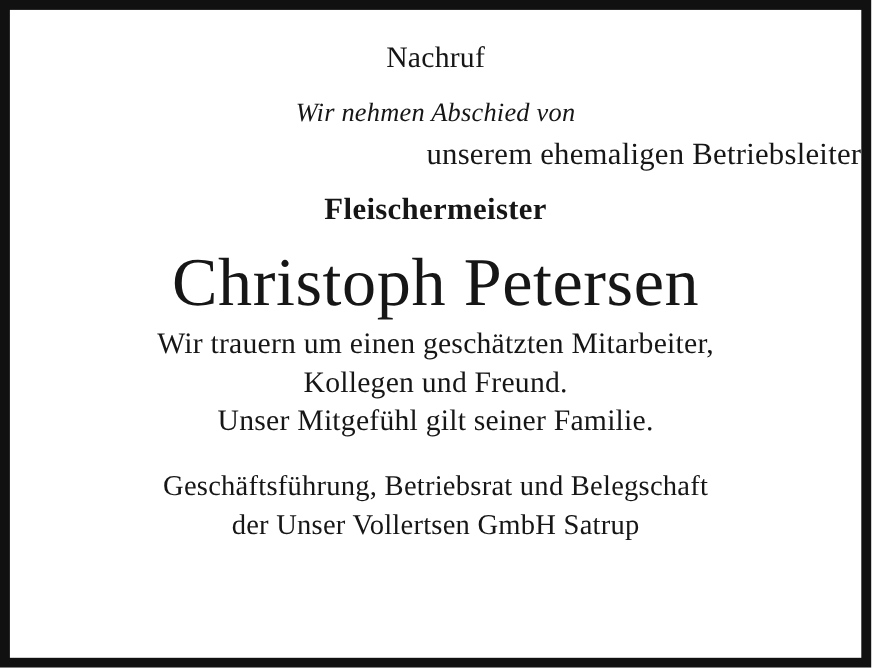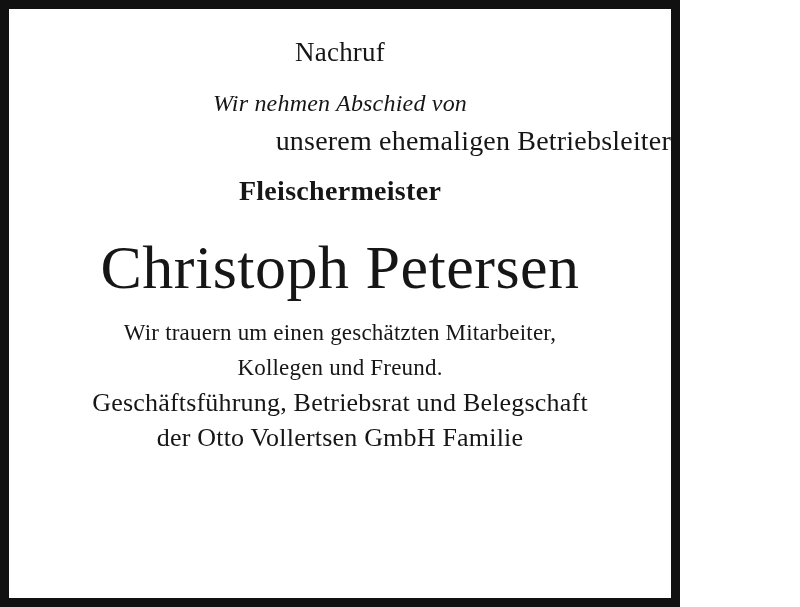--- a/index.html
+++ b/index.html
@@ -8,21 +8,21 @@
     background: #ffffff;
   }
   body {
     width: 800px;
     height: 607px;
     overflow: hidden;
     font-family: "Liberation Serif", serif;
   }
   .obituary-frame {
     box-sizing: border-box;
-    width: 680px;
+    width: 792px;
     height: 607px;
     background: #111111;
     padding: 9px 9px 9px 9px;
   }
   .obituary-card {
     box-sizing: border-box;
     width: 100%;
     height: 100%;
     background: #ffffff;
     display: flex;
@@ -54,39 +54,38 @@
     font-size: 28px;
     line-height: 37px;
     margin-bottom: 14px;
     text-align: right;
   }
   .profession {
     font-size: 28px;
     line-height: 36px;
     font-weight: bold;
     letter-spacing: 0.3px;
-    margin-bottom: 14px;
+    margin-bottom: 4px;
   }
   .deceased-name {
     font-size: 62px;
     line-height: 76px;
     font-weight: normal;
     letter-spacing: 0.5px;
     margin-top: 6px;
-    margin-bottom: 10px;
   }
   .death-date {
     font-size: 27px;
     line-height: 36px;
     margin-bottom: 22px;
   }
   .mourning-1,
   .mourning-2,
   .mourning-3 {
-    font-size: 23px;
+    font-size: 27px;
     line-height: 35px;
   }
   .mourning-3 {
     margin-bottom: 24px;
   }
   .signature-1,
   .signature-2 {
     font-size: 26px;
     line-height: 35px;
     font-weight: normal;
@@ -107,19 +106,20 @@
 
     <span class="line profession">Fleischermeister</span>
 
     <span class="line deceased-name">Christoph Petersen</span>
 
 
     <span class="line mourning-1">Wir trauern um einen geschätzten Mitarbeiter,</span>
 
     <span class="line mourning-2">Kollegen und Freund.</span>
 
+    <span class="line mourning-3">Unser Mitgefühl gilt seiner Familie.</span>
 
     <span class="line signature-1">Geschäftsführung, Betriebsrat und Belegschaft</span>
 
-    <span class="line signature-2">der Otto Vollertsen GmbH Familie</span>
+    <span class="line signature-2">der Unser Vollertsen GmbH Satrup</span>
 
   </div>
 </div>
 
 </body></html>

